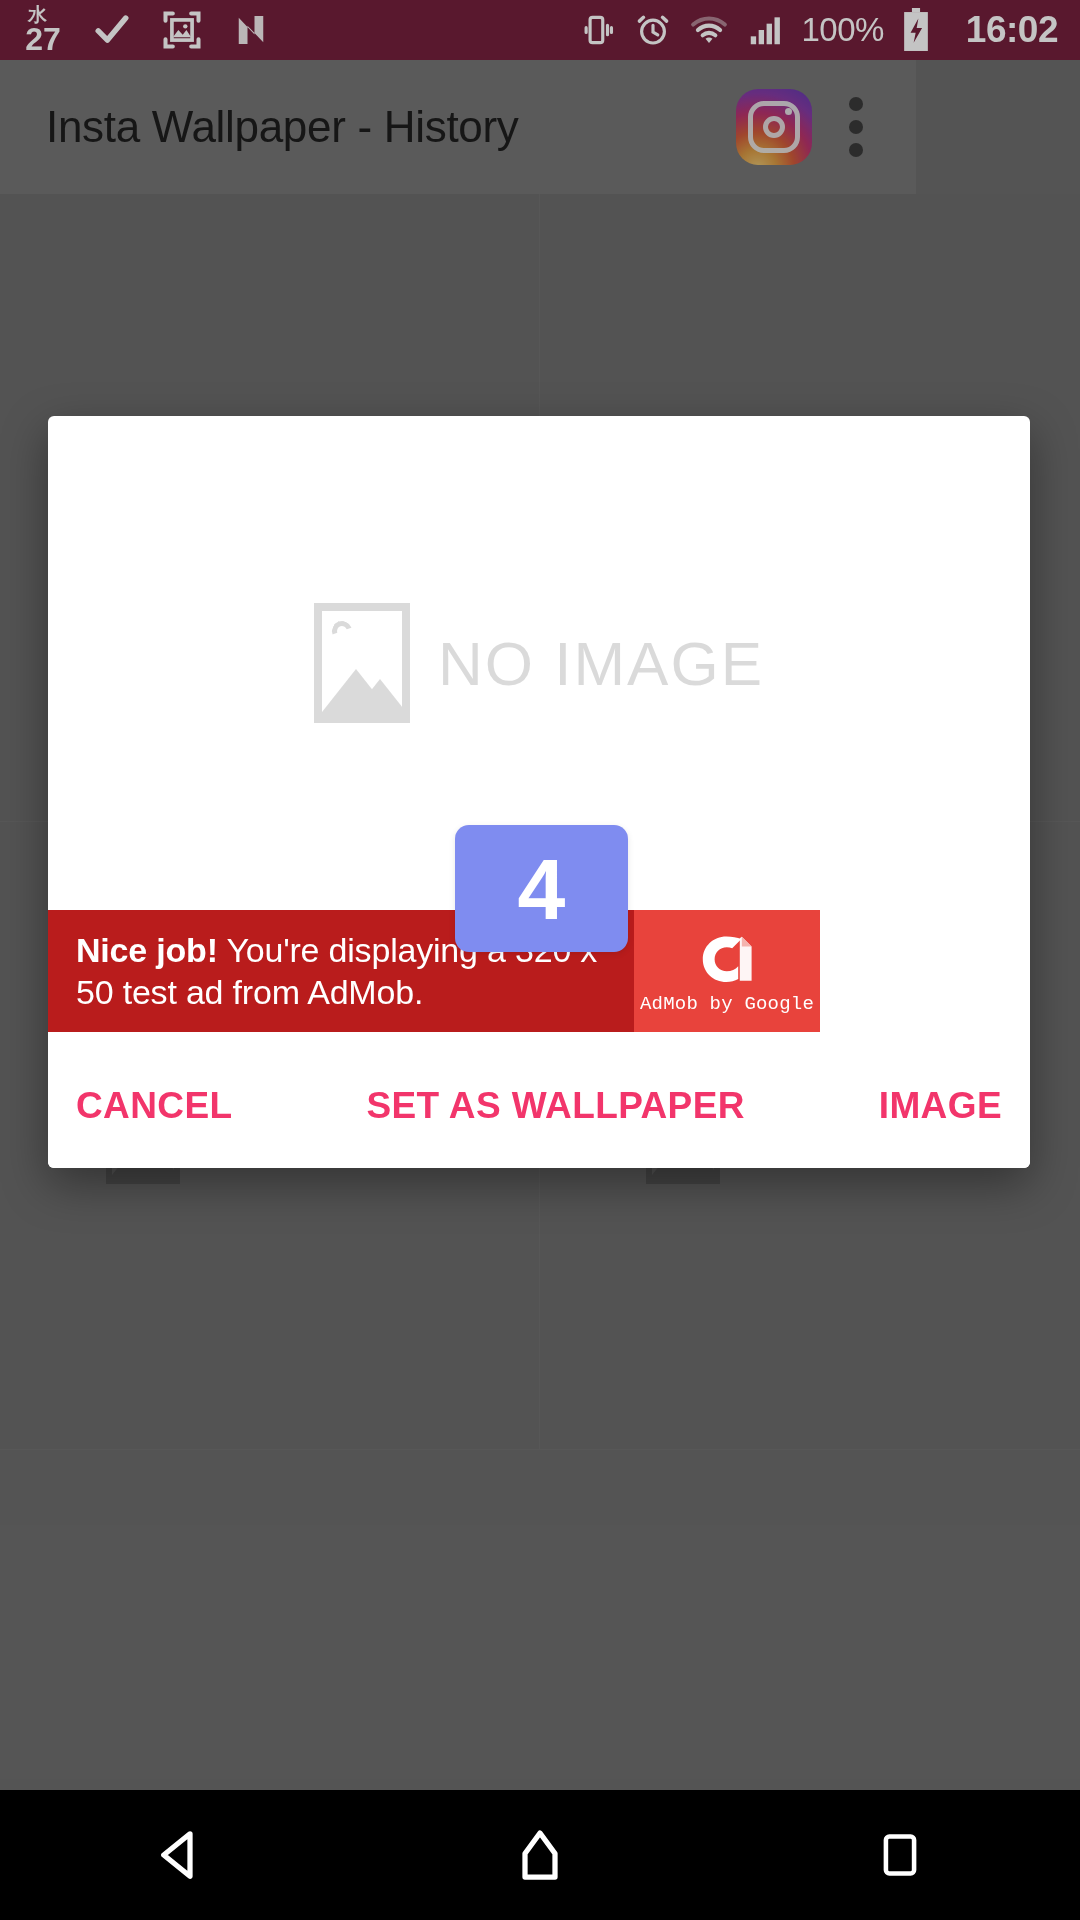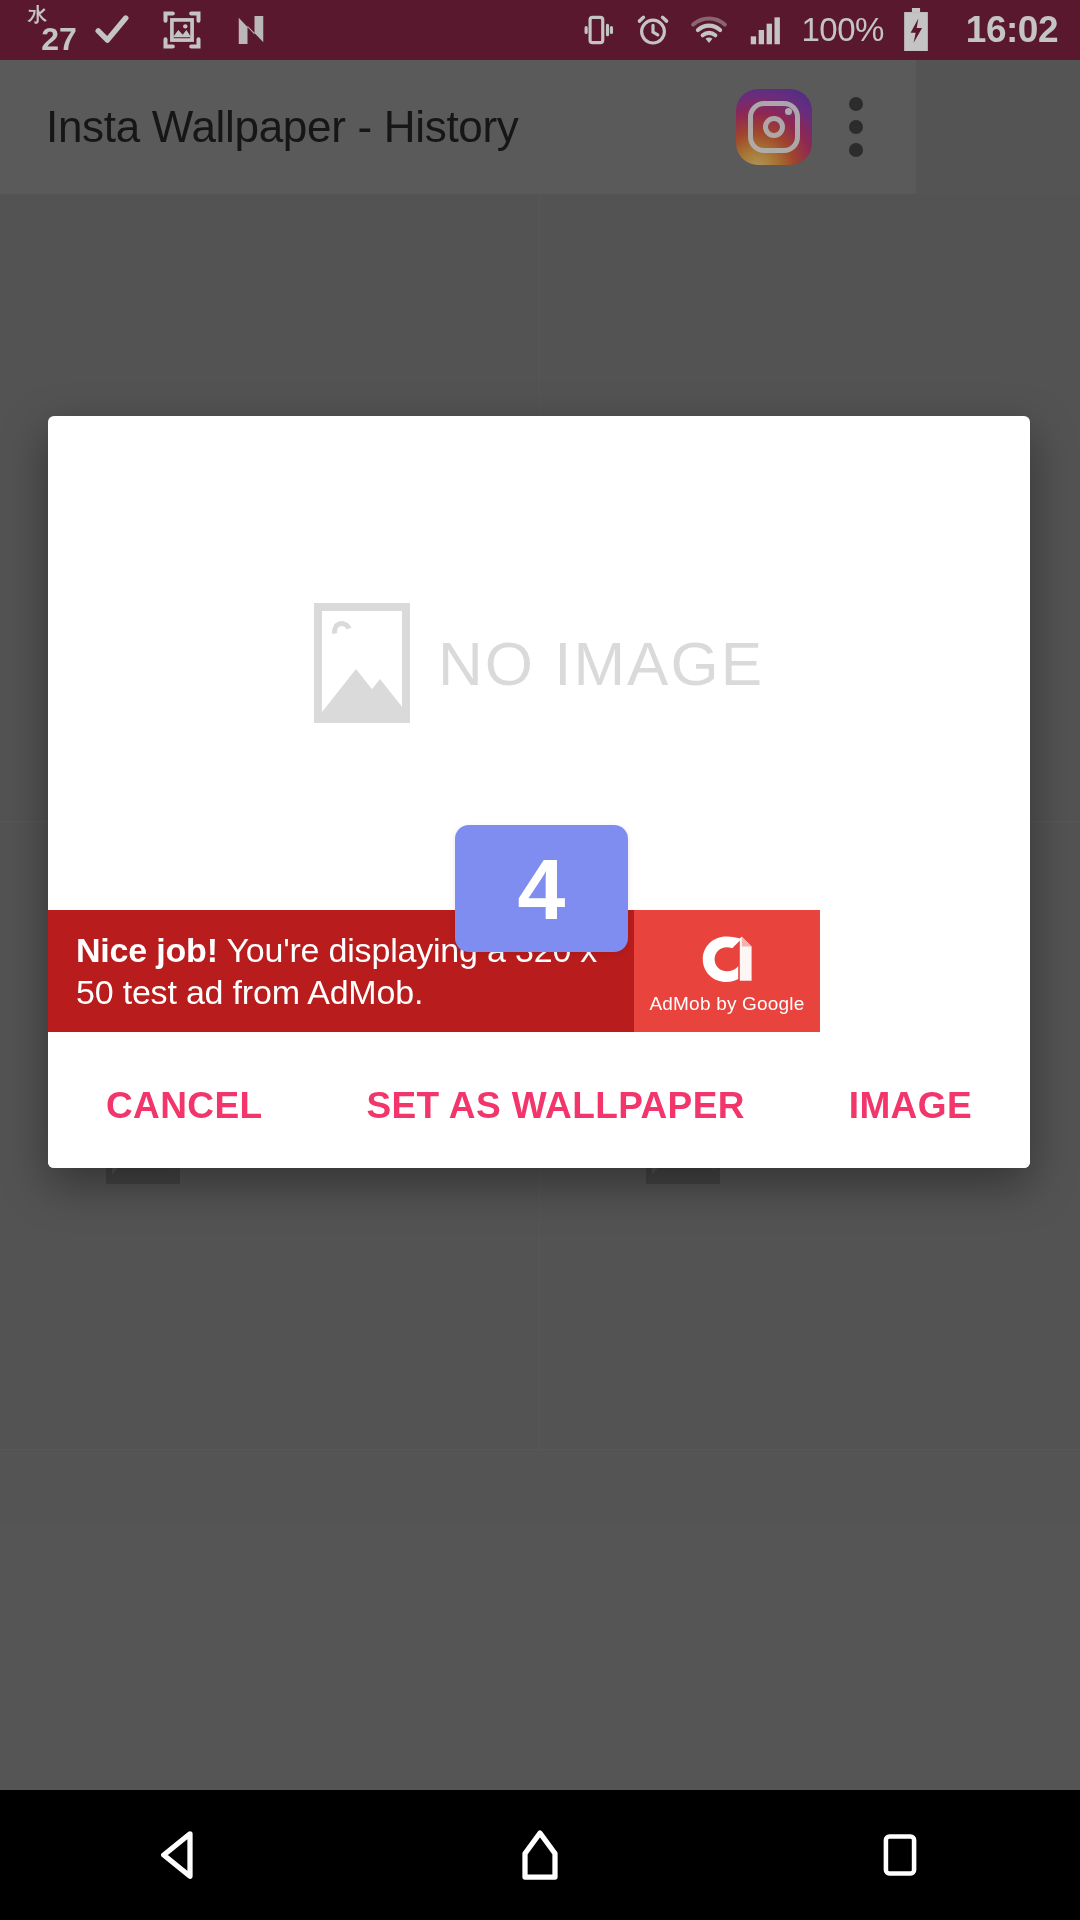--- a/index.html
+++ b/index.html
@@ -16,21 +16,21 @@
     background:#74203c; display:flex; align-items:center;
     padding:0 22px; color:#ffffff;
   }
   .sb-left{ display:flex; align-items:center; gap:26px; }
   .sb-right{ margin-left:auto; display:flex; align-items:center; gap:17px; }
   .sb-clock{ font-size:37px; font-weight:bold; letter-spacing:-0.5px;margin-left:18px; }
   .sb-pct{ font-size:33px; font-weight:normal; letter-spacing:-0.5px; }
 
   .cal-icon{ position:relative; width:42px; height:46px; }
   .cal-icon .cal-num{
-    position:absolute; left:16px; bottom:-2px; width:100%;
+    position:absolute; left:0; bottom:-2px; width:100%;
     font-size:32px; font-weight:bold; text-align:center; line-height:1;
   }
   .cal-icon .cal-kanji{
     position:absolute; left:6px; top:-2px; width:100%;
     font-size:19px; font-weight:bold; line-height:1;
   }
 
   
   .appbar{
     position:absolute; left:0; top:60px; width:916px; height:134px;
@@ -125,30 +125,30 @@
     height:122px; display:flex; background:#b91c1c; flex:0 0 auto;
     margin:0 0 12px 0; width:772px; align-self:flex-start; margin-left:0;
   }
   .ad-text{
     flex:1; display:flex; align-items:center; padding:0 0 0 28px;
     color:#ffffff; font-size:34px; line-height:1.25; letter-spacing:-0.2px;
   }
   .ad-text b{ font-weight:bold; }
   .ad-logo{
     width:186px; background:#e8433c; display:flex; flex-direction:column;
-    align-items:center; justify-content:center; gap:3px; padding-top:6px;
+    align-items:center; justify-content:center; gap:3px; padding-top:6px;font-family:Liberation Mono, monospace;
   }
   .ad-mark{ width:66px; height:56px; position:relative; }
   .ad-mark svg{ display:block; }
   .ad-logo-text{ font-size:19px; color:#ffffff; letter-spacing:.2px; }
 
   
   .dlg-actions{
     height:124px; display:flex; align-items:center; justify-content:space-between;
-    padding:0 48px; background:#ffffff;
+    padding:0 18px; background:#ffffff;
   }
   .dlg-btn{
     font-size:37px; font-weight:bold; color:#f2356b; letter-spacing:.4px;
     background:none; border:none; cursor:pointer; padding:12px 10px;
     font-family:"Liberation Sans", sans-serif;
   }
 
   
   .navbar{
     position:absolute; left:0; bottom:0; width:1080px; height:130px;

